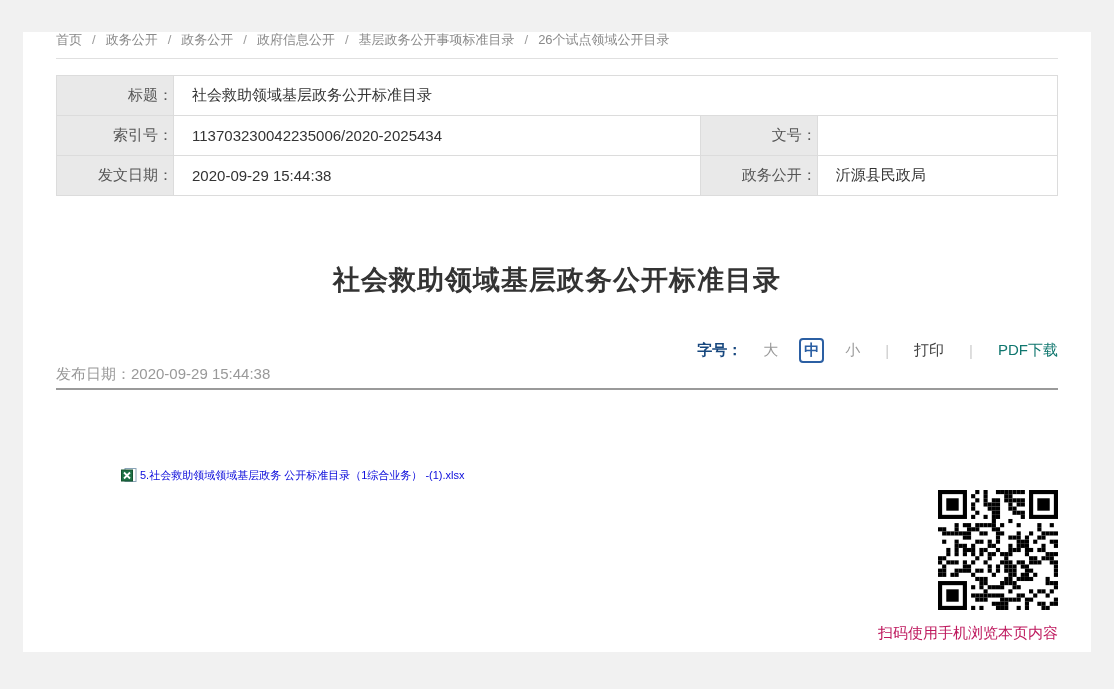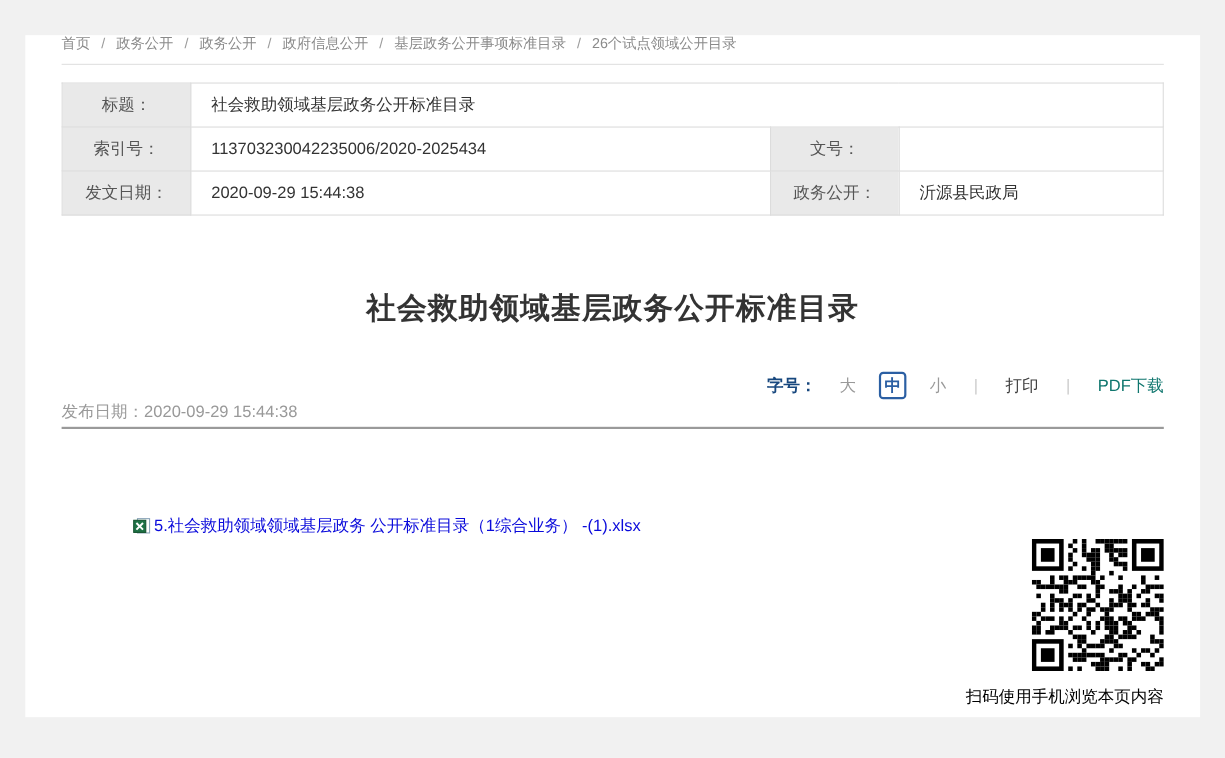--- a/index.html
+++ b/index.html
@@ -39,21 +39,21 @@
     border-collapse: collapse;
     font-size: 15px;
   }
   table.meta td {
     border: 1px solid #dcdcdc;
     height: 40px;
   }
   td.label-cell {
     background: #e9e9e9;
     color: #555555;
-    text-align: center;
+    text-align: right;
     width: 122px;
   }
   td.value-cell {
     color: #333333;
     padding-left: 18px;
     background: #ffffff;
   }
   td.value-wide { width: 545px; margin-top: 37px; }
   td.value-short { width: 252px; }
   
@@ -100,23 +100,22 @@
     border-bottom: 2px solid #9a9a9a;
   }
   
   .content-row {
     margin-top: 78px;
     display: flex;
     justify-content: space-between;
   }
   .attachment {
     margin-left: 36px;
-    font-size: 15px;
+    font-size: 11px;
     display: flex;
-    align-items: center;
     height: 20px;
     padding-left: 29px;
   }
   .attachment a {
     color: #0a0adb;
     text-decoration: none;
     cursor: pointer;
   }
   .excel-icon {
     display: inline-block;
@@ -132,21 +131,21 @@
   }
   .qr-box {
     width: 120px;
     height: 120px;
     background: #ffffff;
   }
   .qr-box svg { display: block; width: 120px; height: 120px; }
   .qr-caption {
     margin-top: 14px;
     font-size: 15px;
-    color: #000000;
+    color: #be185d;
   }
 </style>
 </head>
 <body>
 
 <div class="card">
 
   <div class="breadcrumb">
     <a>首页</a><span class="sep">/</span><a>政务公开</a><span class="sep">/</span><a>政务公开</a><span class="sep">/</span><a>政府信息公开</a><span class="sep">/</span><a>基层政务公开事项标准目录</a><span class="sep">/</span><a>26个试点领域公开目录</a>
   </div>

